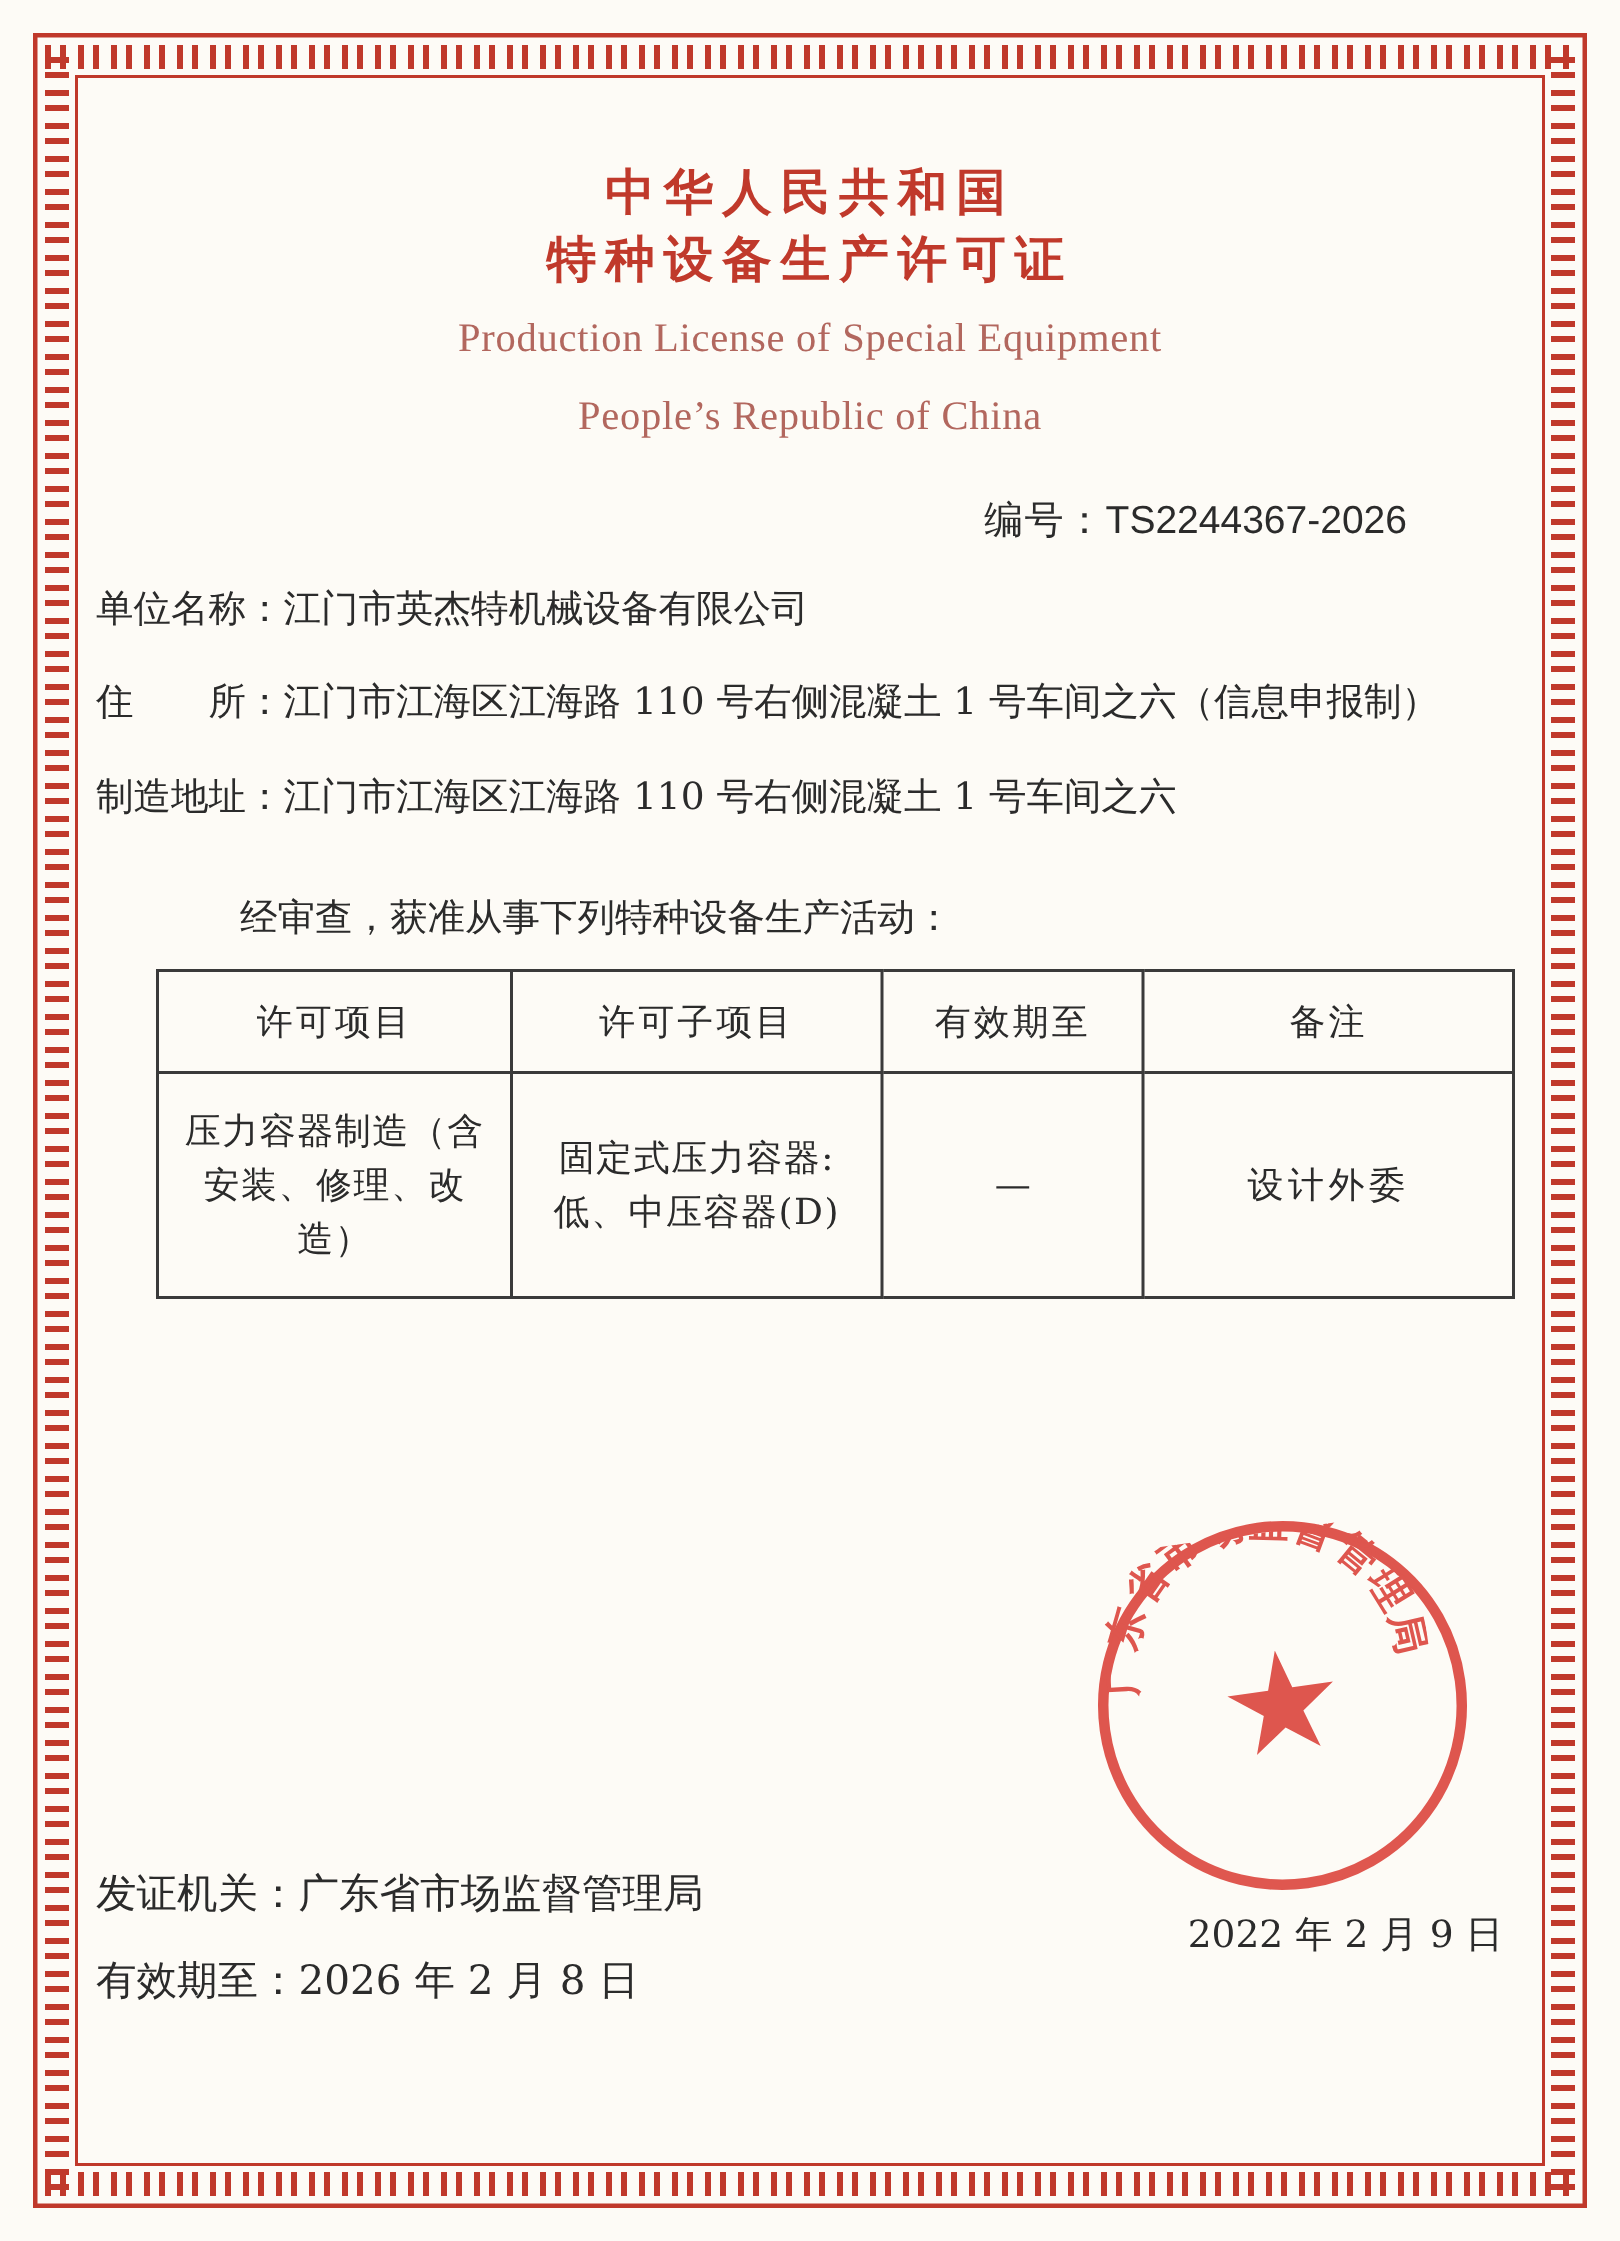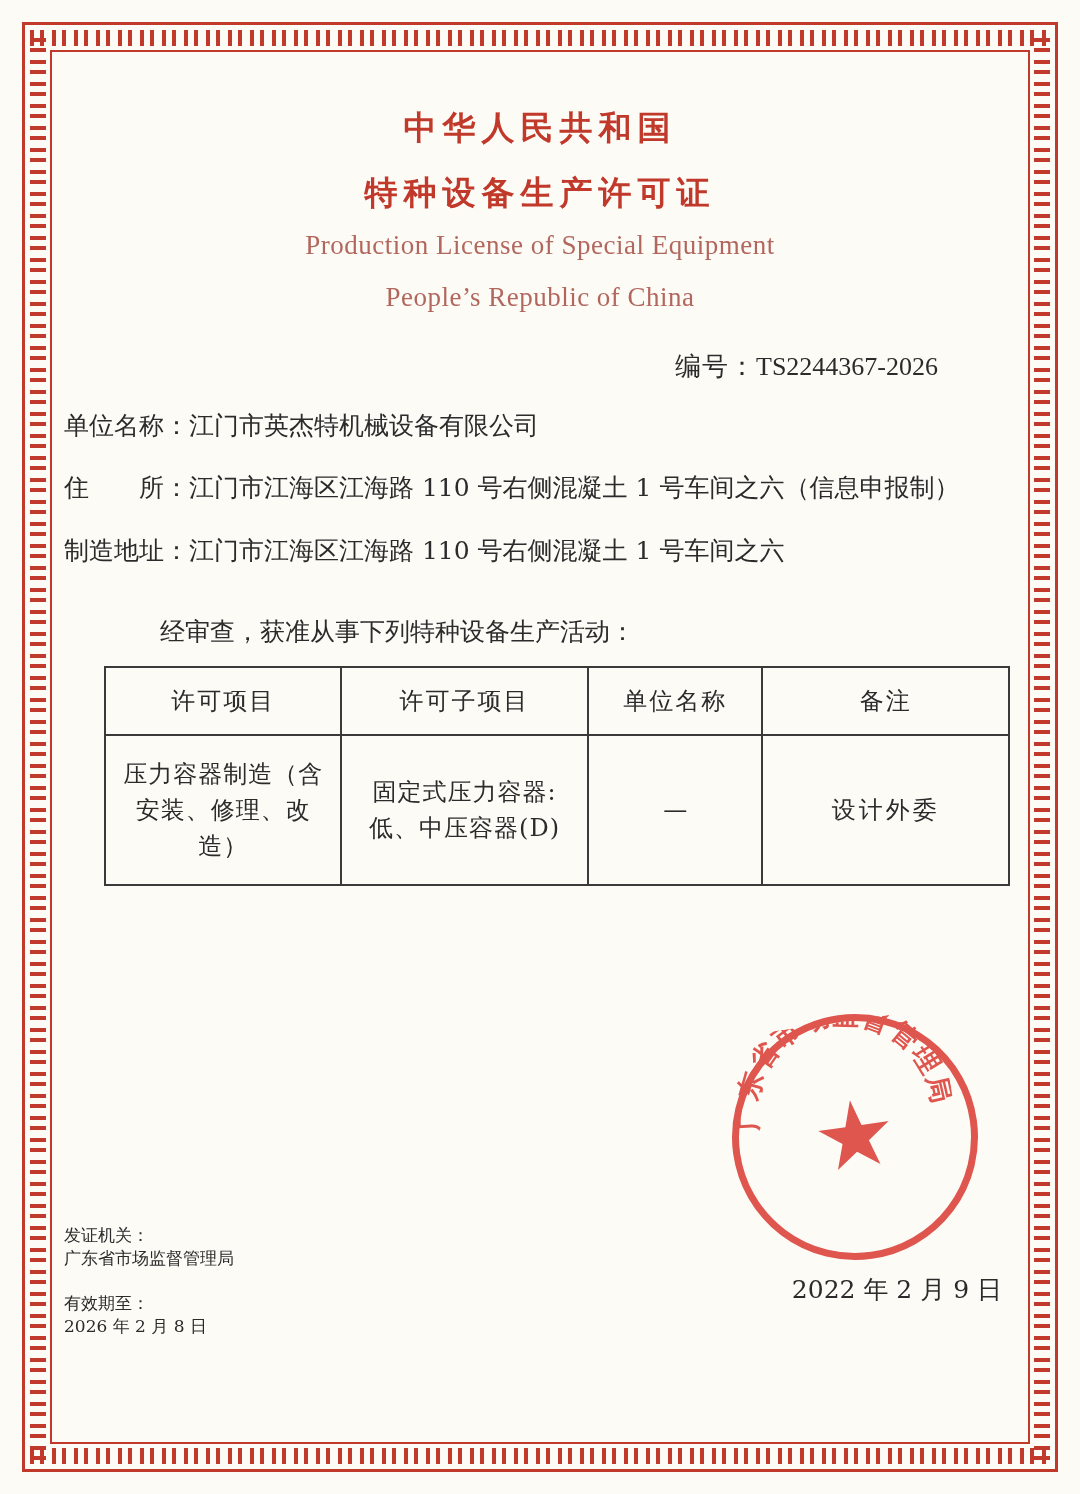--- a/index.html
+++ b/index.html
@@ -111,21 +111,21 @@
   }
   .title-cn-1, .title-cn-2 {
     color: #c0392b;
     font-family: "DejaVu Serif", serif;
     font-weight: bold;
     font-size: 33px;
     letter-spacing: 6px;
     line-height: 1.35;
   }
   .title-cn-2 {
-    margin-top: 20px;
+    margin-top: 0;
   }
   .title-en {
     color: #b2675e;
     font-family: "Liberation Serif", serif;
     font-size: 27px;
     line-height: 1.55;
     margin-top: 10px;
     letter-spacing: 0.5px;
   }
 
@@ -133,21 +133,21 @@
     text-align: right;
     margin-top: 30px;
     padding-right: 78px;
     font-size: 26px;
     letter-spacing: 1px;
   }
   .serial-row .serial-label {
     font-family: "DejaVu Serif", serif;
   }
   .serial-row .serial-value {
-    font-family: Liberation Serif, serif;
+    font-family: Liberation Sans, sans-serif;
     letter-spacing: 0px;
   }
 
   .field {
     margin-top: 22px;
     font-size: 25px;
     line-height: 1.62;
     font-family: "DejaVu Serif", serif;
     display: flex;
     align-items: center;
@@ -197,26 +197,25 @@
   td.c-note { width: 24%; letter-spacing: 3px;}
 
   
   .footer {
     position: absolute;
     left: 0;
     right: 0;
     bottom: 92px;
   }
   .footer-line {
-    font-size: 17px;
+    font-size: 27px;
     font-family: "DejaVu Serif", serif;
     margin-top: 22px;
     display: flex;
     align-items: baseline;
-    flex-direction: column;
   }
   .footer-label { white-space: pre; }
   .footer-date-right {
     position: absolute;
     right: 14px;
     bottom: 32px;
     font-size: 25px;
     font-family: "DejaVu Serif", serif;
   }
 
@@ -308,21 +307,21 @@
       <span class="field-value">江门市江海区江海路 110 号右侧混凝土 1 号车间之六</span>
     </div>
 
     <div class="statement">经审查，获准从事下列特种设备生产活动：</div>
 
     <table class="license-table">
       <thead>
         <tr>
           <th>许可项目</th>
           <th>许可子项目</th>
-          <th>单位名称</th>
+          <th>有效期至</th>
           <th>备注</th>
         </tr>
       </thead>
       <tbody>
         <tr>
           <td class="c-item">压力容器制造（含安装、修理、改造）</td>
           <td class="c-sub">固定式压力容器:低、中压容器(D)</td>
           <td class="c-param">—</td>
           <td class="c-note">设计外委</td>
         </tr>

